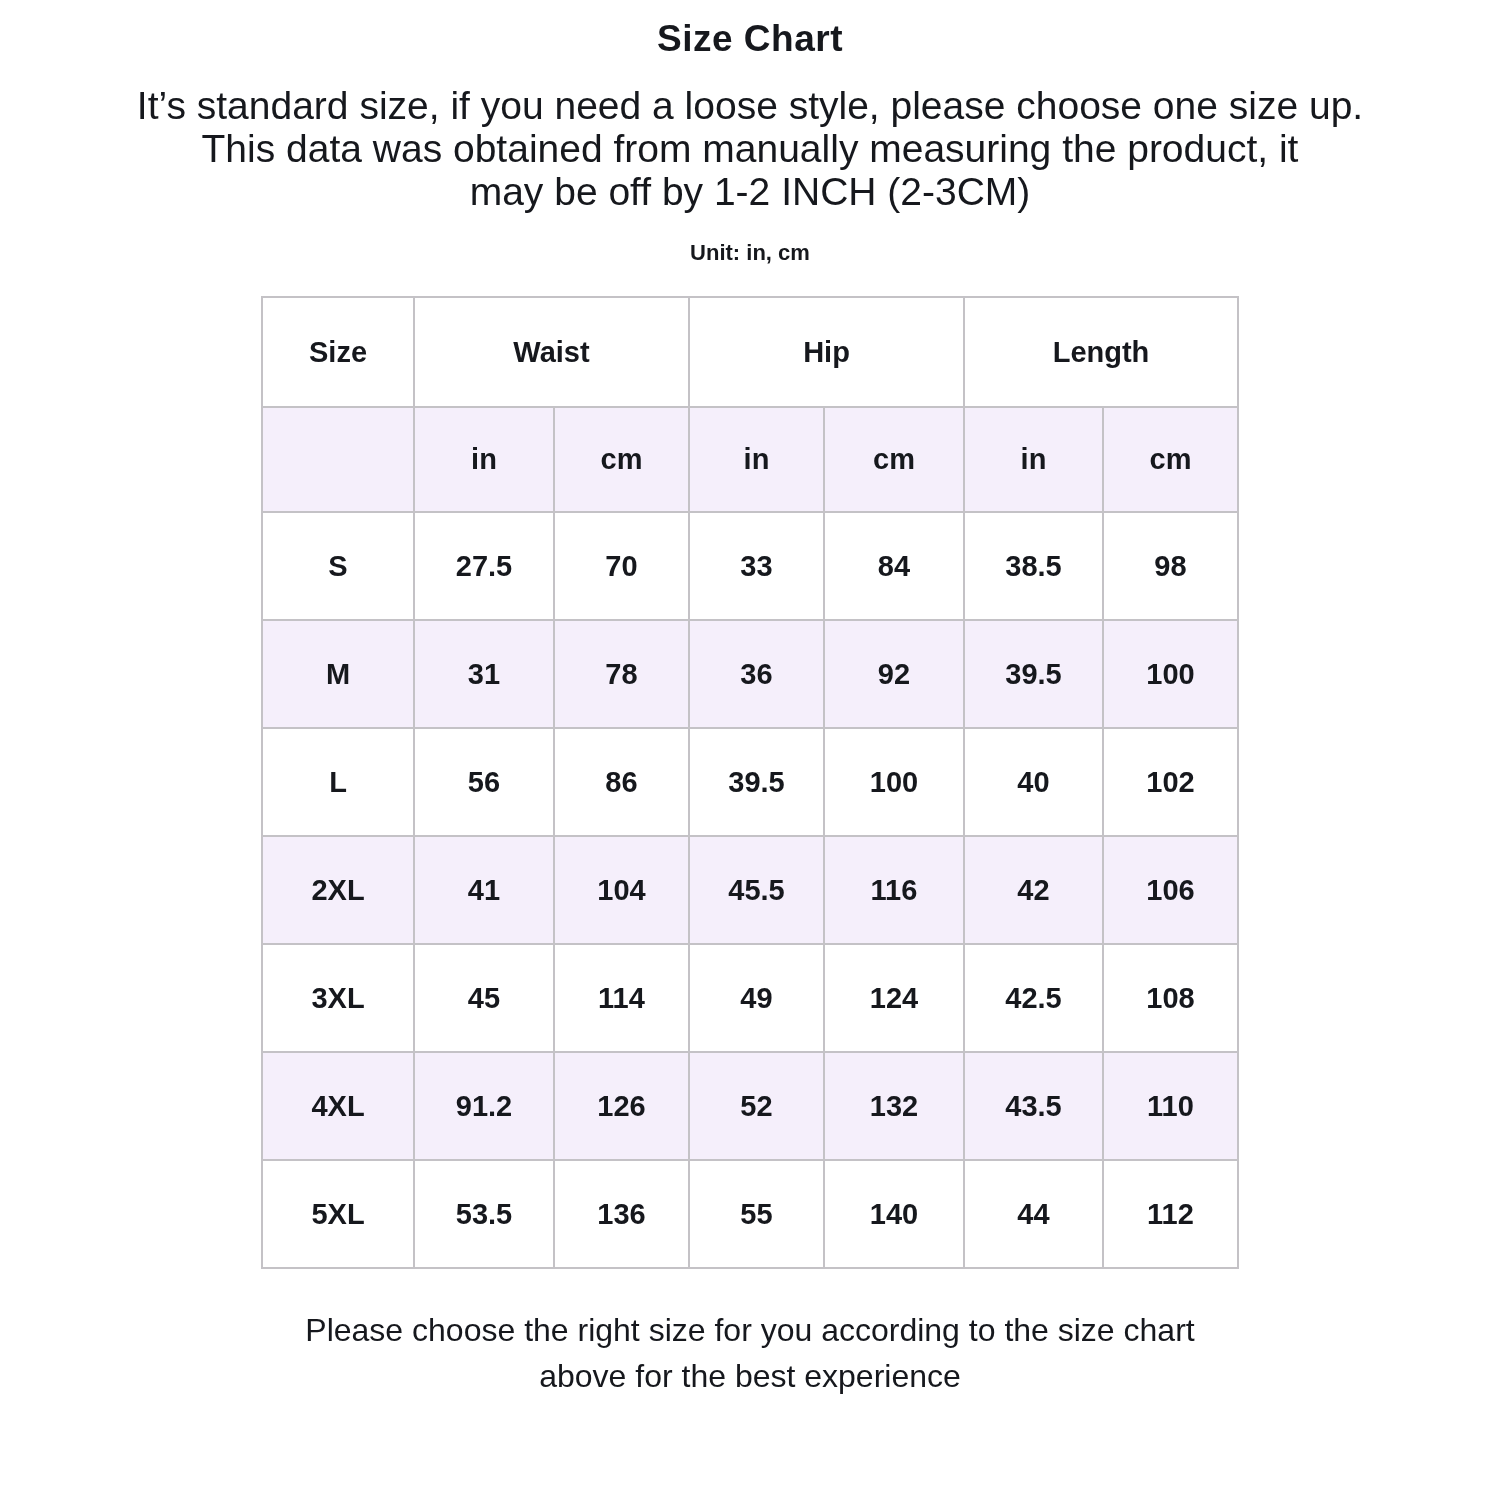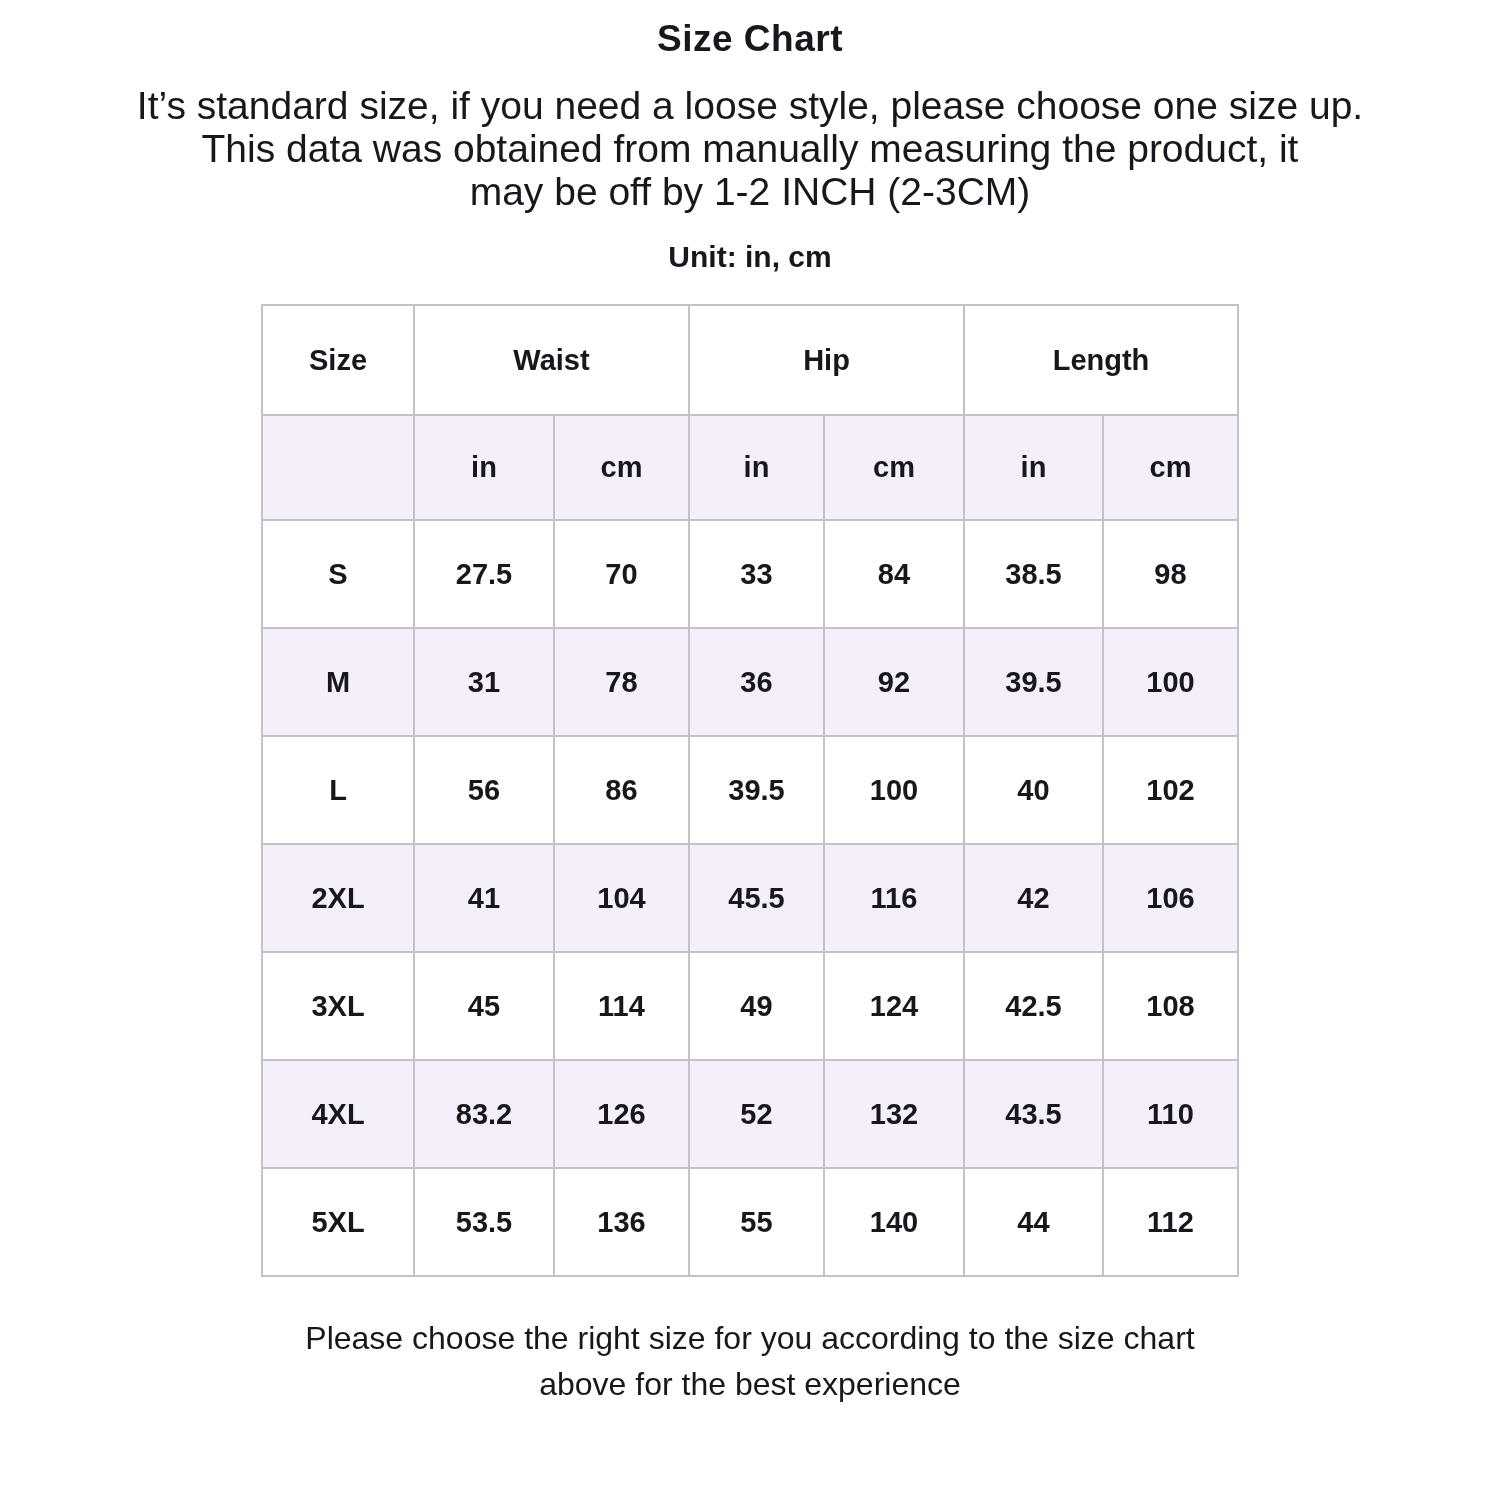--- a/index.html
+++ b/index.html
@@ -33,21 +33,21 @@
   .description {
     margin-top: 24px;
     text-align: center;
     font-size: 39px;
     font-weight: 400;
     line-height: 43px;
   }
   .unit {
     margin-top: 27px;
     text-align: center;
-    font-size: 30px;
+    font-size: 22px;
     font-weight: 800;
   }
   table.size-table {
     width: 976px;
     margin: 30px auto 0 auto;
     border-collapse: collapse;
     table-layout: fixed;
     text-align: center;
     font-size: 29px;
     font-weight: 700;
@@ -155,21 +155,21 @@
         <td>3XL</td>
         <td>45</td>
         <td>114</td>
         <td>49</td>
         <td>124</td>
         <td>42.5</td>
         <td>108</td>
       </tr>
       <tr>
         <td>4XL</td>
-        <td>83.2</td>
+        <td>91.2</td>
         <td>126</td>
         <td>52</td>
         <td>132</td>
         <td>43.5</td>
         <td>110</td>
       </tr>
       <tr>
         <td>5XL</td>
         <td>53.5</td>
         <td>136</td>

